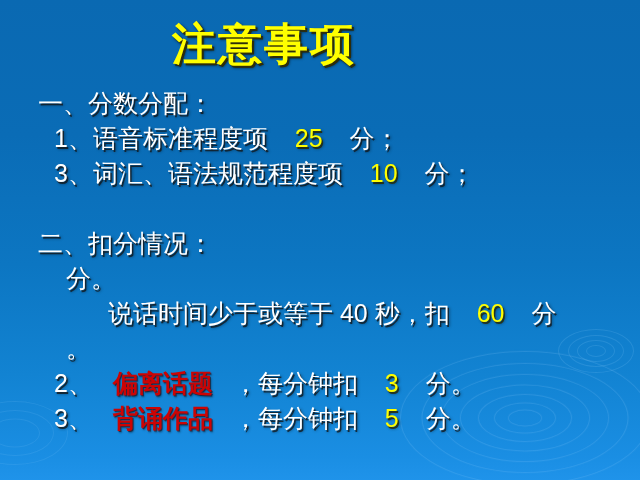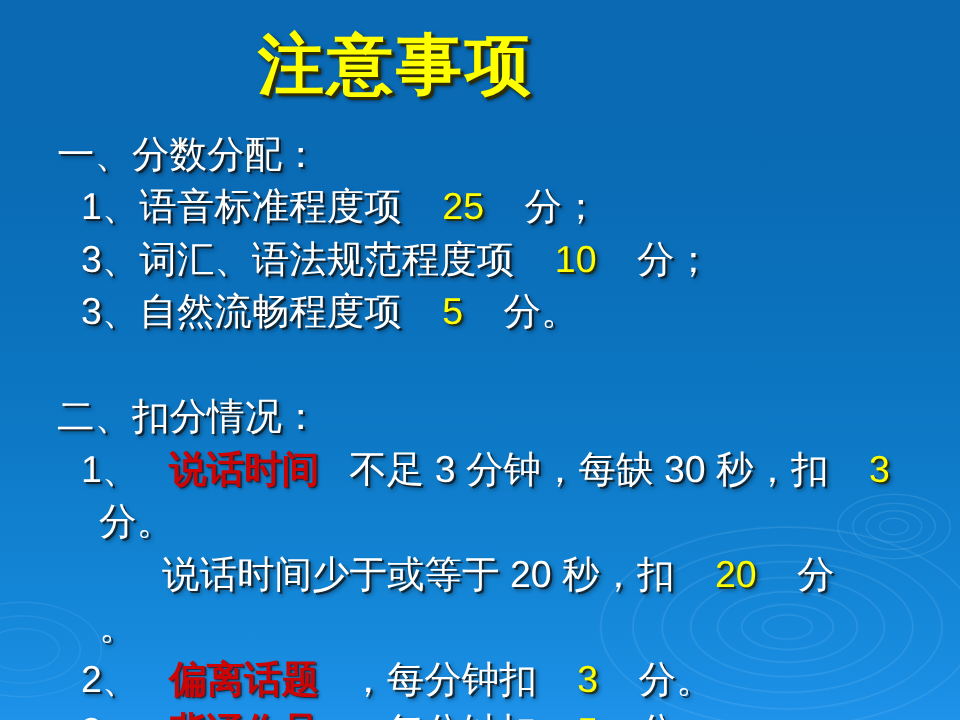--- a/index.html
+++ b/index.html
@@ -151,24 +151,22 @@
     <span style="width:76px;height:44px;"></span>
     <span style="width:48px;height:27px;"></span>
   </div>
 
   <div class="slide-title">注意事项</div>
 
   <div class="body-block" id="body-block">
       <div class="line ind-0"><span class="seg">一、分数分配：</span></div>
       <div class="line ind-1"><span class="seg">1、语音标准程度项 </span><span class="seg hl-yellow">25</span><span class="seg"> 分；</span></div>
       <div class="line ind-1"><span class="seg">3、词汇、语法规范程度项 </span><span class="seg hl-yellow">10</span><span class="seg"> 分；</span></div>
-      <div class="line ind-1"><span class="seg">3、自然流畅程度项 </span><span class="seg hl-yellow">5</span><span class="seg"> 分。</span></div>
       <div class="line ind-0 blank"></div>
       <div class="line ind-0"><span class="seg">二、扣分情况：</span></div>
-      <div class="line ind-1"><span class="seg">1、</span><span class="seg hl-red">说话时间</span><span class="seg">不足 3 分钟，每缺 30 秒，扣 </span><span class="seg hl-yellow">3</span></div>
       <div class="line ind-2"><span class="seg">分。</span></div>
-      <div class="line ind-3"><span class="seg">说话时间少于或等于 20 秒，扣 </span><span class="seg hl-yellow">20</span><span class="seg"> 分</span></div>
+      <div class="line ind-3"><span class="seg">说话时间少于或等于 40 秒，扣 </span><span class="seg hl-yellow">60</span><span class="seg"> 分</span></div>
       <div class="line ind-2"><span class="seg">。</span></div>
       <div class="line ind-1"><span class="seg">2、</span><span class="seg hl-red">偏离话题</span><span class="seg">，每分钟扣 </span><span class="seg hl-yellow">3</span><span class="seg"> 分。</span></div>
       <div class="line ind-1"><span class="seg">3、</span><span class="seg hl-red">背诵作品</span><span class="seg">，每分钟扣 </span><span class="seg hl-yellow">5</span><span class="seg"> 分。</span></div>
     </div>
 
 </div>
 
 </body></html>

